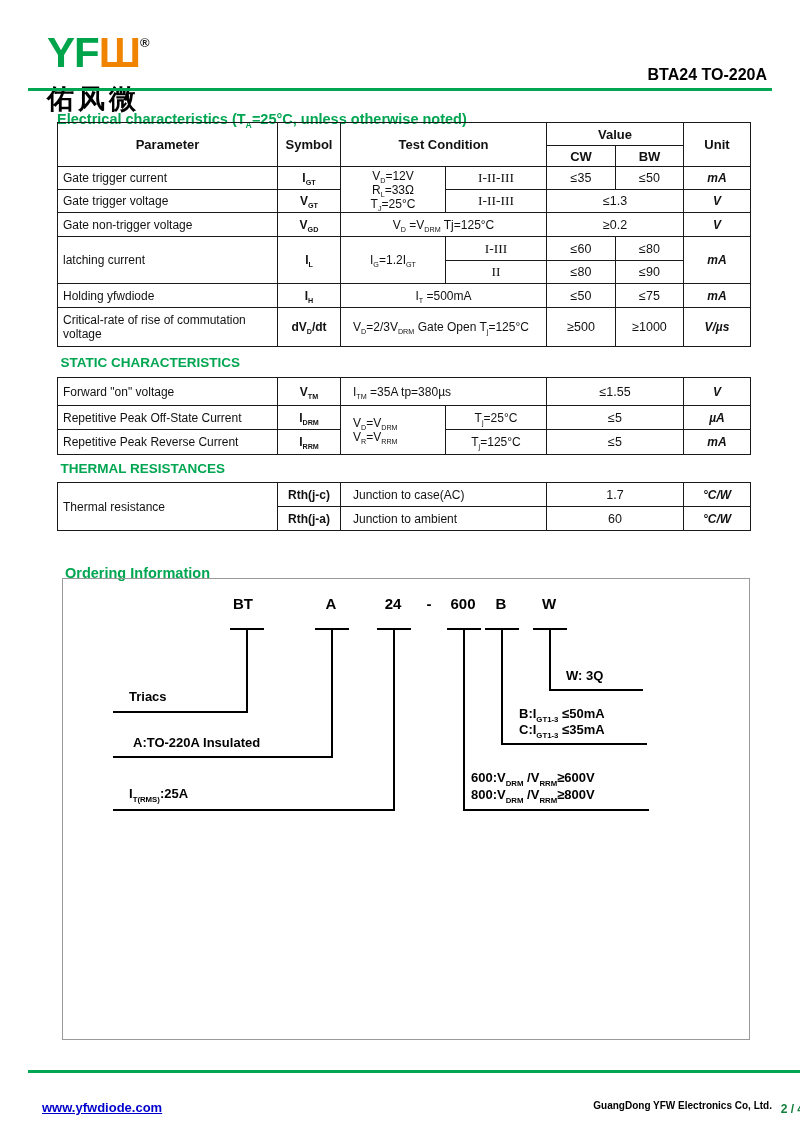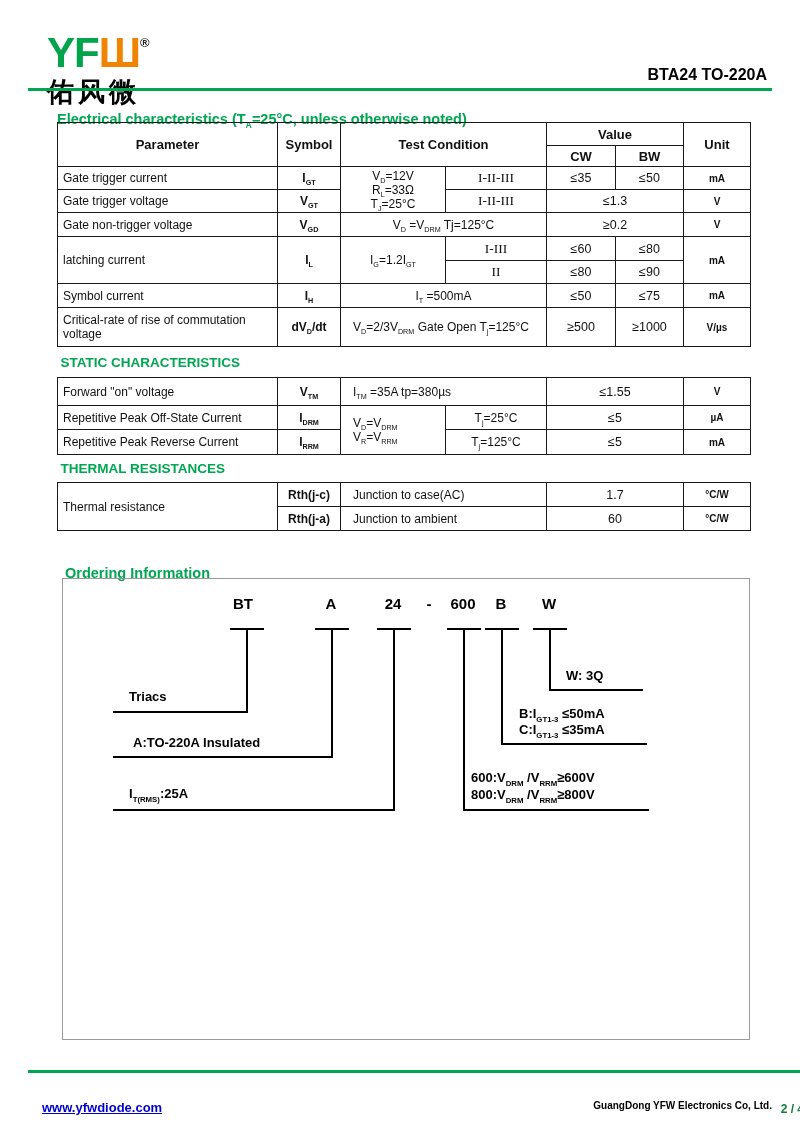--- a/index.html
+++ b/index.html
@@ -9,34 +9,34 @@
     margin:0 auto;
   }
   sub { font-size:0.6em; line-height:0; }
 
   
   .logo-block { position:absolute; left:47px; top:10px; }
   .logo-word { font-weight:bold; font-size:42px; line-height:42px; letter-spacing:-1px;margin-top:12px; }
   .logo-yf { color:#00A44A; }
   .logo-w  { color:#F08300; }
   .logo-reg { font-size:13px; color:#222; vertical-align:20px; font-weight:bold; }
-  .logo-cn { font-weight:bold; font-size:27px; letter-spacing:4px; color:#000; margin-top:0; font-family:"DejaVu Sans","Liberation Sans",sans-serif; }
+  .logo-cn { font-weight:bold; font-size:27px; letter-spacing:4px; color:#000; margin-top:7px; font-family:"DejaVu Sans","Liberation Sans",sans-serif; }
   .doc-title { position:absolute; right:33px; top:66px; font-size:16px; font-weight:bold; color:#000; }
   .rule-green-top { position:absolute; left:28px; top:88px; width:744px; height:3px; background:#00A651; }
 
   
   .sec-heading { position:absolute; color:#00A651; font-weight:bold; font-size:14.5px;margin-top:9px; }
 
   
   .etable { position:absolute; left:57px; top:122px; border-collapse:collapse; table-layout:fixed; width:694px; }
   .etable td { border:1px solid #1a1a1a; font-size:12px; padding:1px 4px; text-align:center; vertical-align:middle; }
   .etable td.hdr { font-weight:bold; font-size:13px; }
   .etable td.param { text-align:left; padding-left:5px; }
   .etable td.sym { font-weight:bold; font-size:12px; }
-  .etable td.unit { font-weight:bold; font-size:10px; }
+  .etable td.unit { font-weight:bold; font-size:12px;font-style:italic; }
   .etable td.roman { font-family:"Liberation Serif", serif; font-size:13.5px; }
   .etable td.condl { text-align:left; padding-left:12px; }
   .etable td.band { border-left:none; border-right:none; text-align:left; color:#00A651;
                     font-weight:bold; font-size:13.5px; padding:6px 3px; }
   .etable td.val { font-size:12.5px; }
 
   
   .ord-box { position:absolute; left:62px; top:578px; width:686px; height:460px; border:1px solid #9a9a9a; }
   .code { position:absolute; transform:translateX(-50%); font-weight:bold; font-size:15px; color:#000; white-space:nowrap; }
   .stem { position:absolute; width:2px; background:#000; }
@@ -120,21 +120,21 @@
         <td class="val">≤60</td>
         <td class="val">≤80</td>
         <td class="unit" rowspan="2">mA</td>
       </tr>
       <tr style="height:23px">
         <td class="roman">II</td>
         <td class="val">≤80</td>
         <td class="val">≤90</td>
       </tr>
       <tr style="height:24px">
-        <td class="param">Symbol current</td>
+        <td class="param">Holding yfwdiode</td>
         <td class="sym">I<sub>H</sub></td>
         <td colspan="2">I<sub>T</sub> =500mA</td>
         <td class="val">≤50</td>
         <td class="val">≤75</td>
         <td class="unit">mA</td>
       </tr>
       <tr style="height:39px">
         <td class="param">Critical-rate of rise of commutation voltage</td>
         <td class="sym">dV<sub>D</sub>/dt</td>
         <td class="condl" colspan="2">V<sub>D</sub>=2/3V<sub>DRM</sub> Gate Open T<sub>j</sub>=125°C</td>

